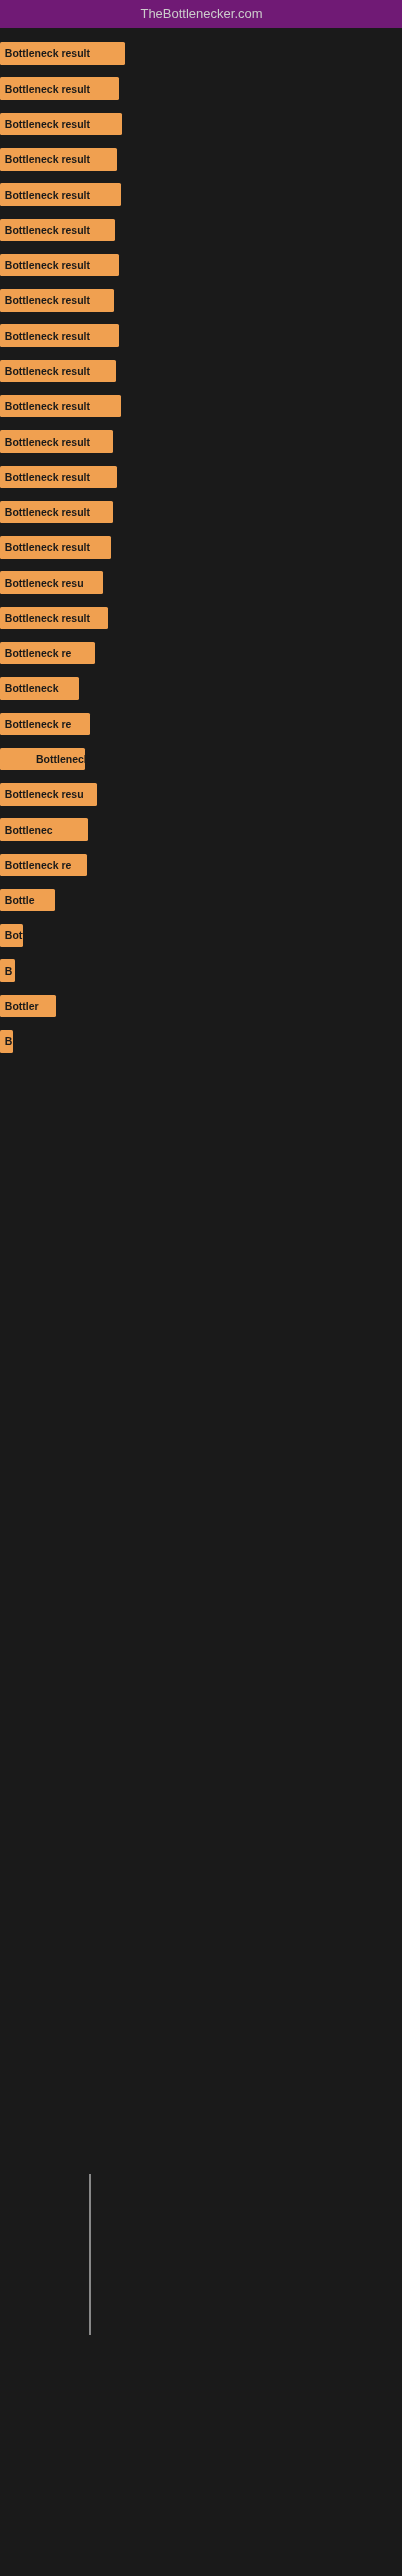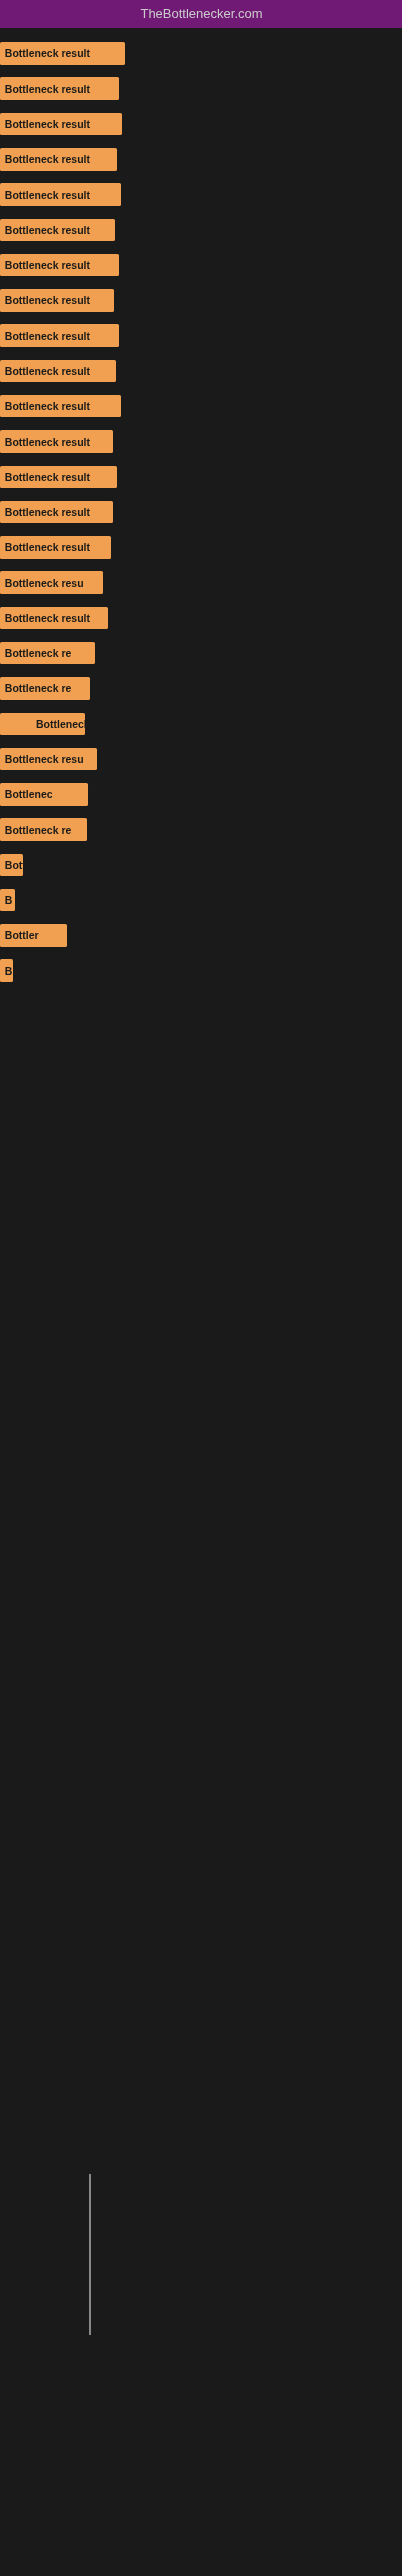--- a/index.html
+++ b/index.html
@@ -154,20 +154,25 @@
       <div class="bar" style="width: 108px;">
         <span class="bar-label">Bottleneck result</span>
       </div>
     </div>
     <div class="bar-row">
       <div class="bar" style="width: 95px;">
         <span class="bar-label">Bottleneck re</span>
       </div>
     </div>
     <div class="bar-row">
+      <div class="bar" style="width: 79px;">
+        <span class="bar-label">Bottleneck</span>
+      </div>
+    </div>
+    <div class="bar-row">
       <div class="bar" style="width: 90px;">
         <span class="bar-label">Bottleneck re</span>
       </div>
     </div>
     <div class="bar-row">
       <div class="bar" style="width: 85px; padding-left: 36px;">
         <span class="bar-label">Bottleneck r</span>
       </div>
     </div>
     <div class="bar-row">
@@ -179,31 +184,36 @@
       <div class="bar" style="width: 88px;">
         <span class="bar-label">Bottlenec</span>
       </div>
     </div>
     <div class="bar-row">
       <div class="bar" style="width: 87px;">
         <span class="bar-label">Bottleneck re</span>
       </div>
     </div>
     <div class="bar-row">
+      <div class="bar" style="width: 55px;">
+        <span class="bar-label">Bottle</span>
+      </div>
+    </div>
+    <div class="bar-row">
       <div class="bar" style="width: 23px;">
         <span class="bar-label">Bott</span>
       </div>
     </div>
     <div class="bar-row">
       <div class="bar" style="width: 14.5px;">
         <span class="bar-label">B</span>
       </div>
     </div>
     <div class="bar-row">
-      <div class="bar" style="width: 67px;">
+      <div class="bar" style="width: 56px;">
         <span class="bar-label">Bottler</span>
       </div>
     </div>
     <div class="bar-row">
       <div class="bar" style="width: 13px;">
         <span class="bar-label">B</span>
       </div>
     </div>
   </div>
 

